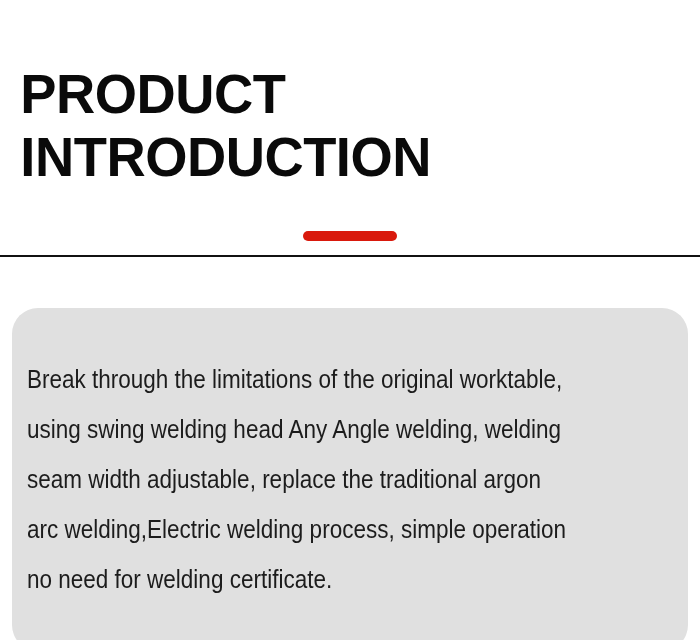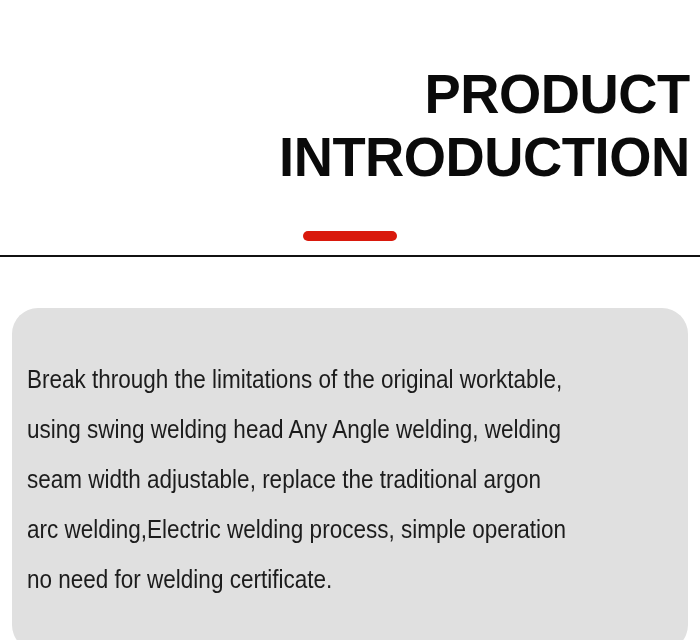--- a/index.html
+++ b/index.html
@@ -23,21 +23,21 @@
     width: 700px;
     height: 257px;
     background: #ffffff;
   }
 
   .title-block {
     position: absolute;
     left: 0;
     top: 62px;
     width: 700px;
-    text-align: right;
+    text-align: left;
     padding-left: 10px;
     box-sizing: border-box;
   }
 
   .title-line {
     display: block;
     font-family: "Liberation Sans", sans-serif;
     font-weight: 700;
     font-size: 56px;
     line-height: 63px;

